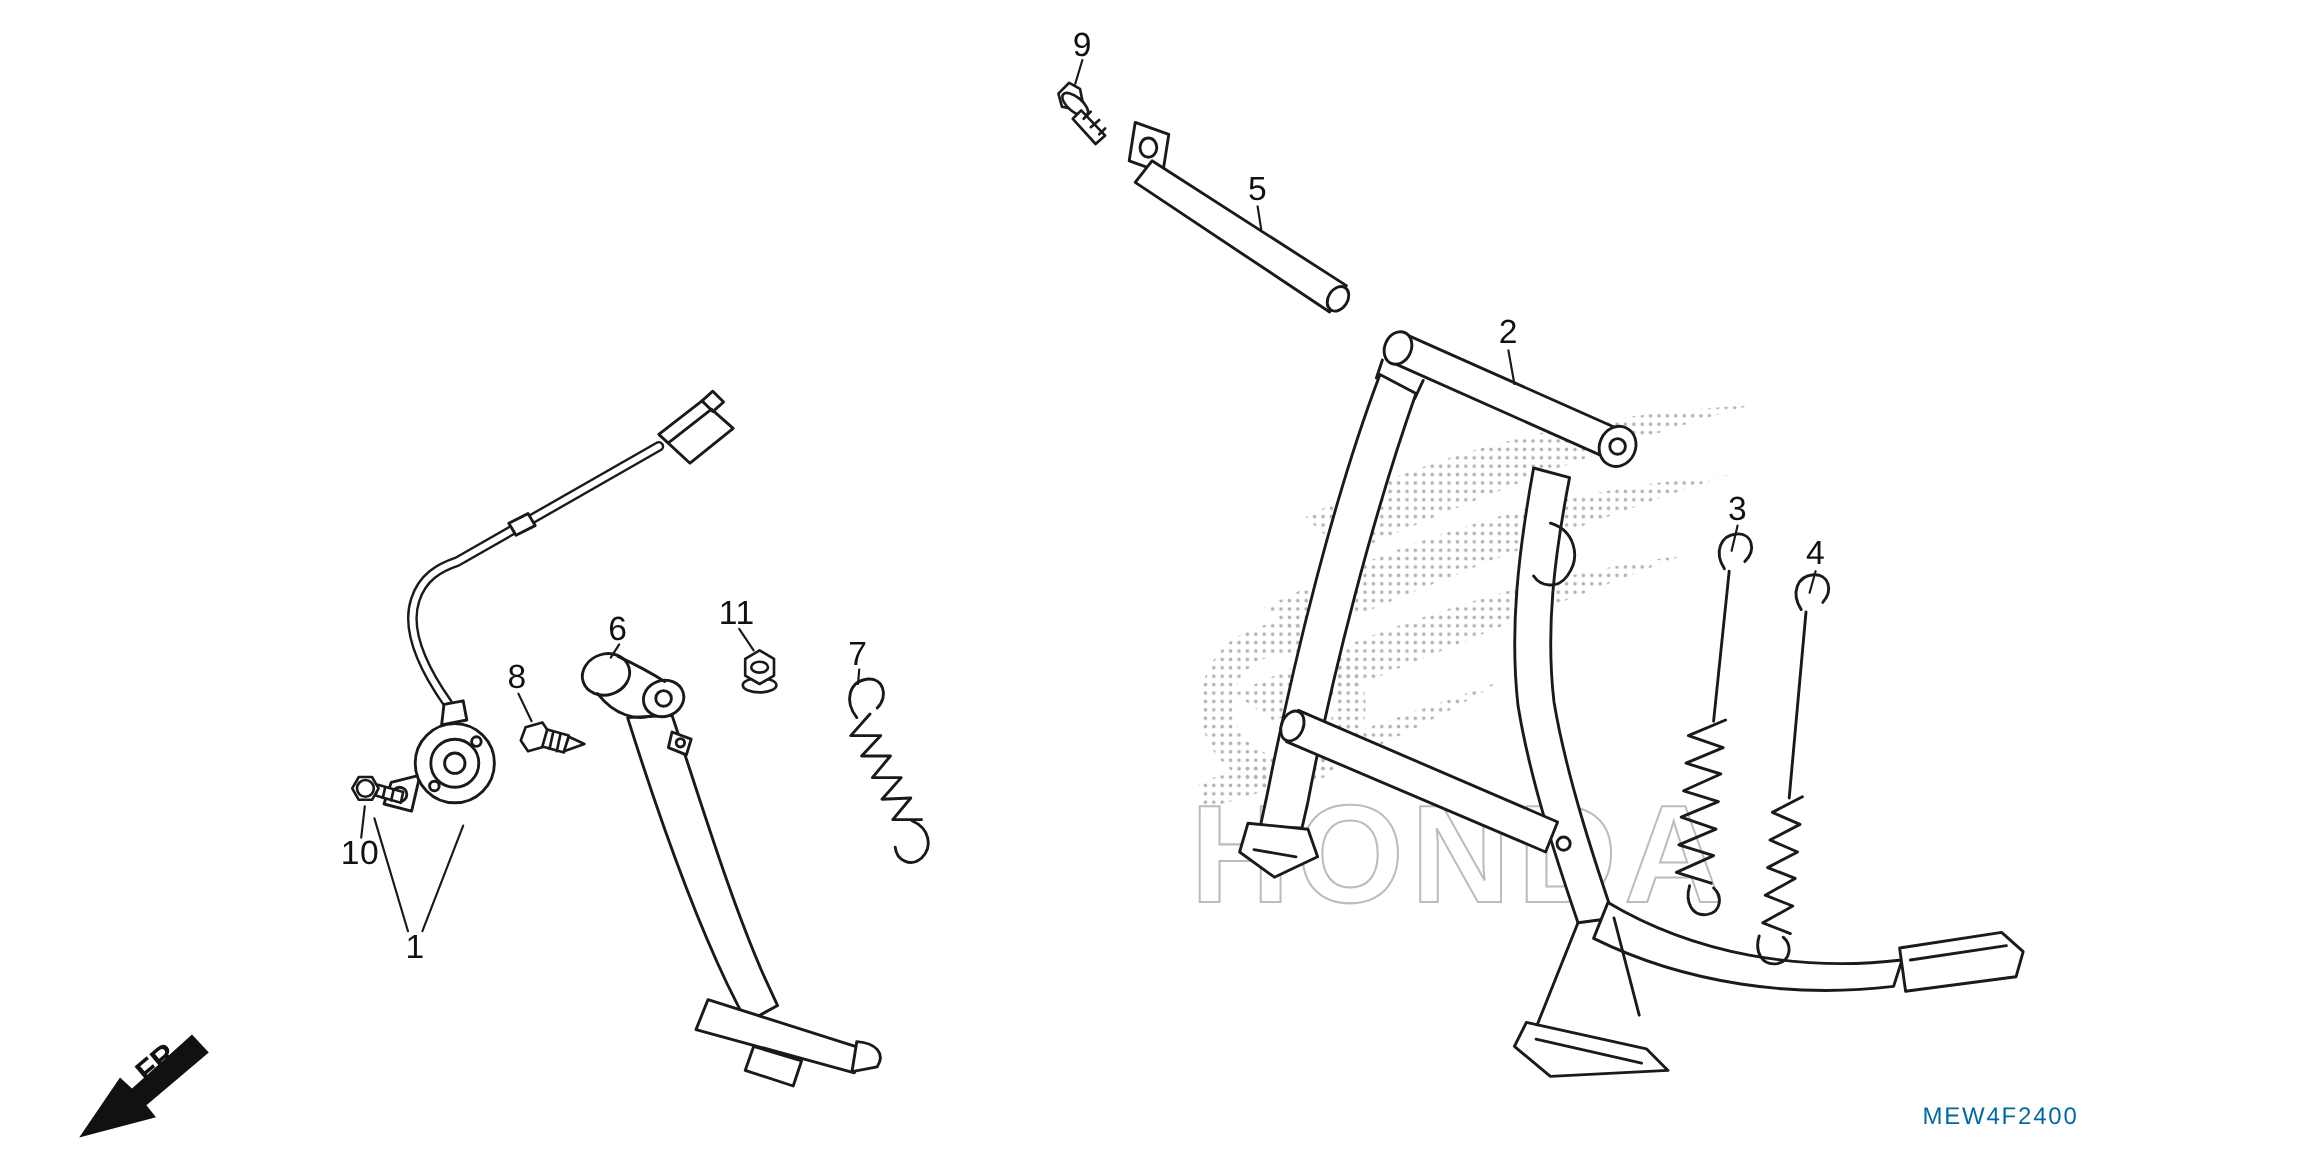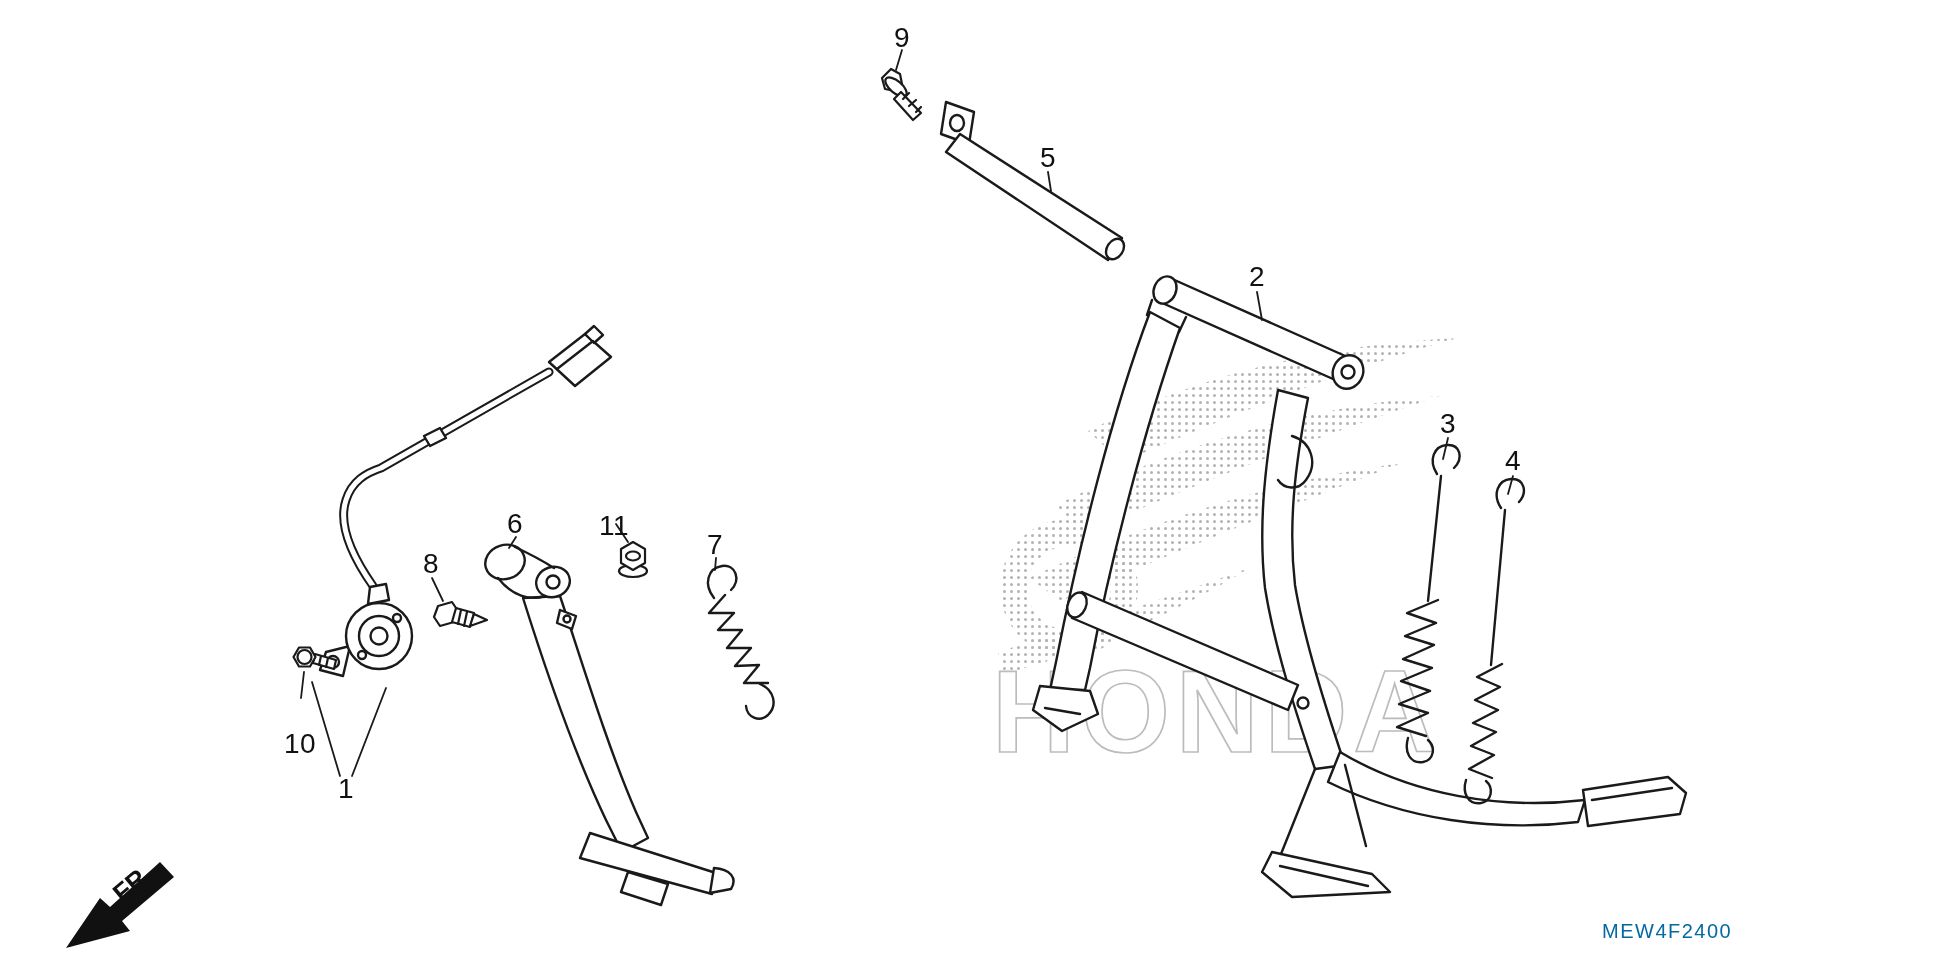--- a/index.html
+++ b/index.html
@@ -174,23 +174,23 @@
     <g>
       <polygon fill="#111111" points="66,948 100,898 110,907 160,862 174,877 122,921 130,931"></polygon>
     </g>
   </svg>
 
   <div class="part-label" style="left:902px; top:38px;">9</div>
   <div class="part-label" style="left:1048px; top:158px;">5</div>
   <div class="part-label" style="left:1257px; top:277px;">2</div>
   <div class="part-label" style="left:1448px; top:424px;">3</div>
   <div class="part-label" style="left:1513px; top:461px;">4</div>
-  <div class="part-label" style="left:614px; top:511px;margin-top:15px;">11</div>
+  <div class="part-label" style="left:614px; top:511px;">11</div>
   <div class="part-label" style="left:515px; top:524px;">6</div>
   <div class="part-label" style="left:715px; top:545px;">7</div>
   <div class="part-label" style="left:431px; top:564px;">8</div>
-  <div class="part-label" style="left:300px; top:711px;margin-top:33px;">10</div>
+  <div class="part-label" style="left:300px; top:711px;">10</div>
   <div class="part-label" style="left:346px; top:789px;">1</div>
 
   <div class="fr-label">FR.</div>
   <div class="diagram-code">MEW4F2400</div>
 
 </div>
 
 </body></html>

